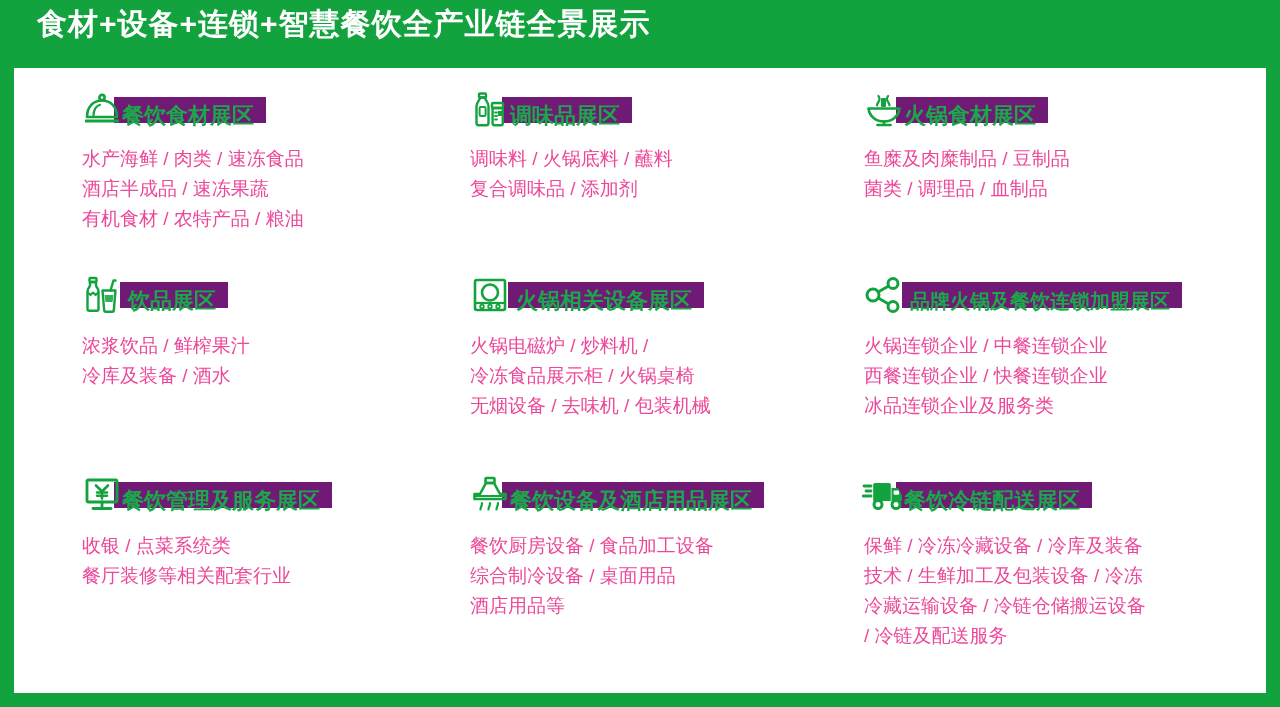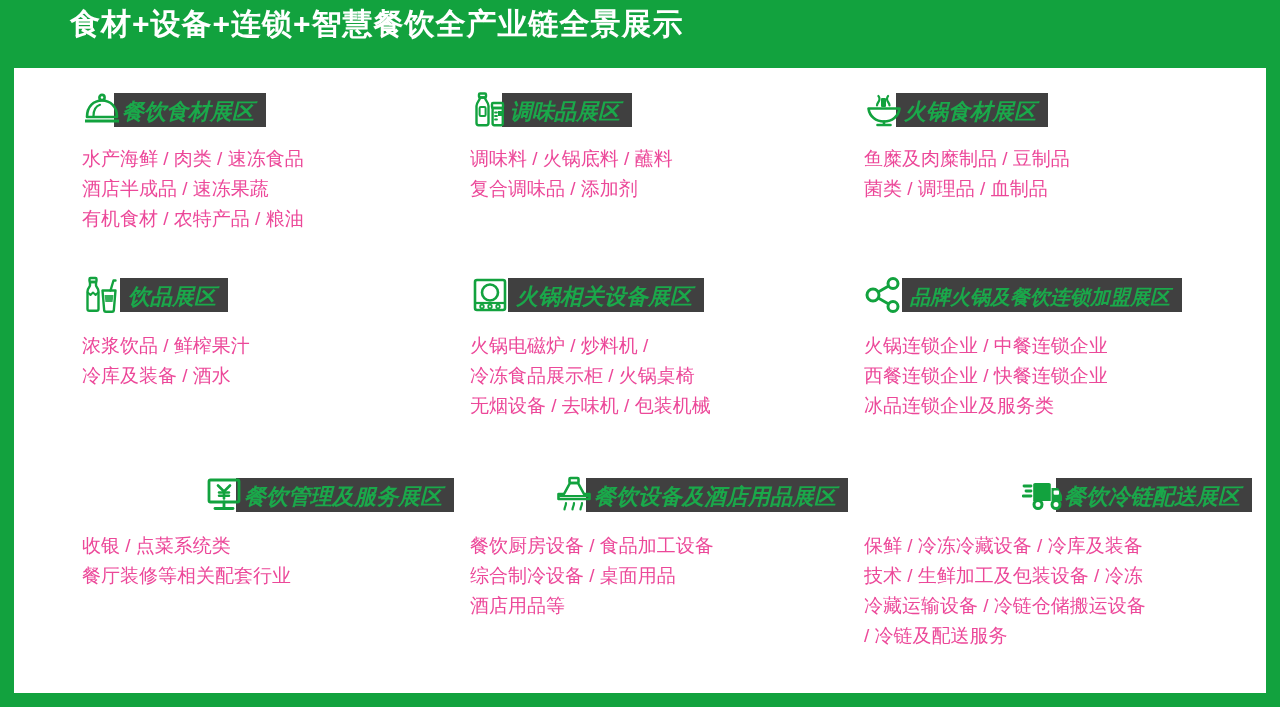--- a/index.html
+++ b/index.html
@@ -18,21 +18,21 @@
     width: 1280px;
     height: 707px;
     background: #12a23e;
     box-sizing: border-box;
     padding: 0;
   }
   .banner {
     height: 48px;
     display: flex;
     align-items: center;
-    padding-left: 70px;
+    padding-left: 37px;
     box-sizing: border-box;
   }
   .banner-title {
     color: #ffffff;
     font-size: 30px;
     font-weight: bold;
     letter-spacing: 1px;
     white-space: nowrap;
   }
   .inner {
@@ -74,45 +74,44 @@
     align-items: center;
     justify-content: center;
     position: relative;
     z-index: 2;
   }
   .cell-icon svg {
     display: block;
   }
   .cell-title {
     display: inline-block;
-    background: #404040;
+    background: #701a75;
     color: #1aa84a;
     font-size: 22px;
     font-weight: bold;
     line-height: 38px;
-    height: 34px;
+    height: 26px;
     padding: 0 12px 0 8px;
     margin-left: -10px;
     white-space: nowrap;
     position: relative;
     z-index: 1;
-    font-style: italic;
   }
   .cell-lines {
     margin-left: 2px;
   }
   .line {
     color: #ec4899;
     font-size: 19px;
     line-height: 30px;
     white-space: nowrap;
   }
   
   .r2 .cell-head { margin-bottom: 16px; gap: 6px; }
-  .r3 .cell-head { margin-bottom: 16px; justify-content: flex-end; }
+  .r3 .cell-head { margin-bottom: 16px; }
   .title-sm { font-size: 20px; }
 </style>
 </head>
 <body>
 
 <div class="poster">
 
   <div class="banner">
     <div class="banner-title">食材+设备+连锁+智慧餐饮全产业链全景展示</div>
   </div>

